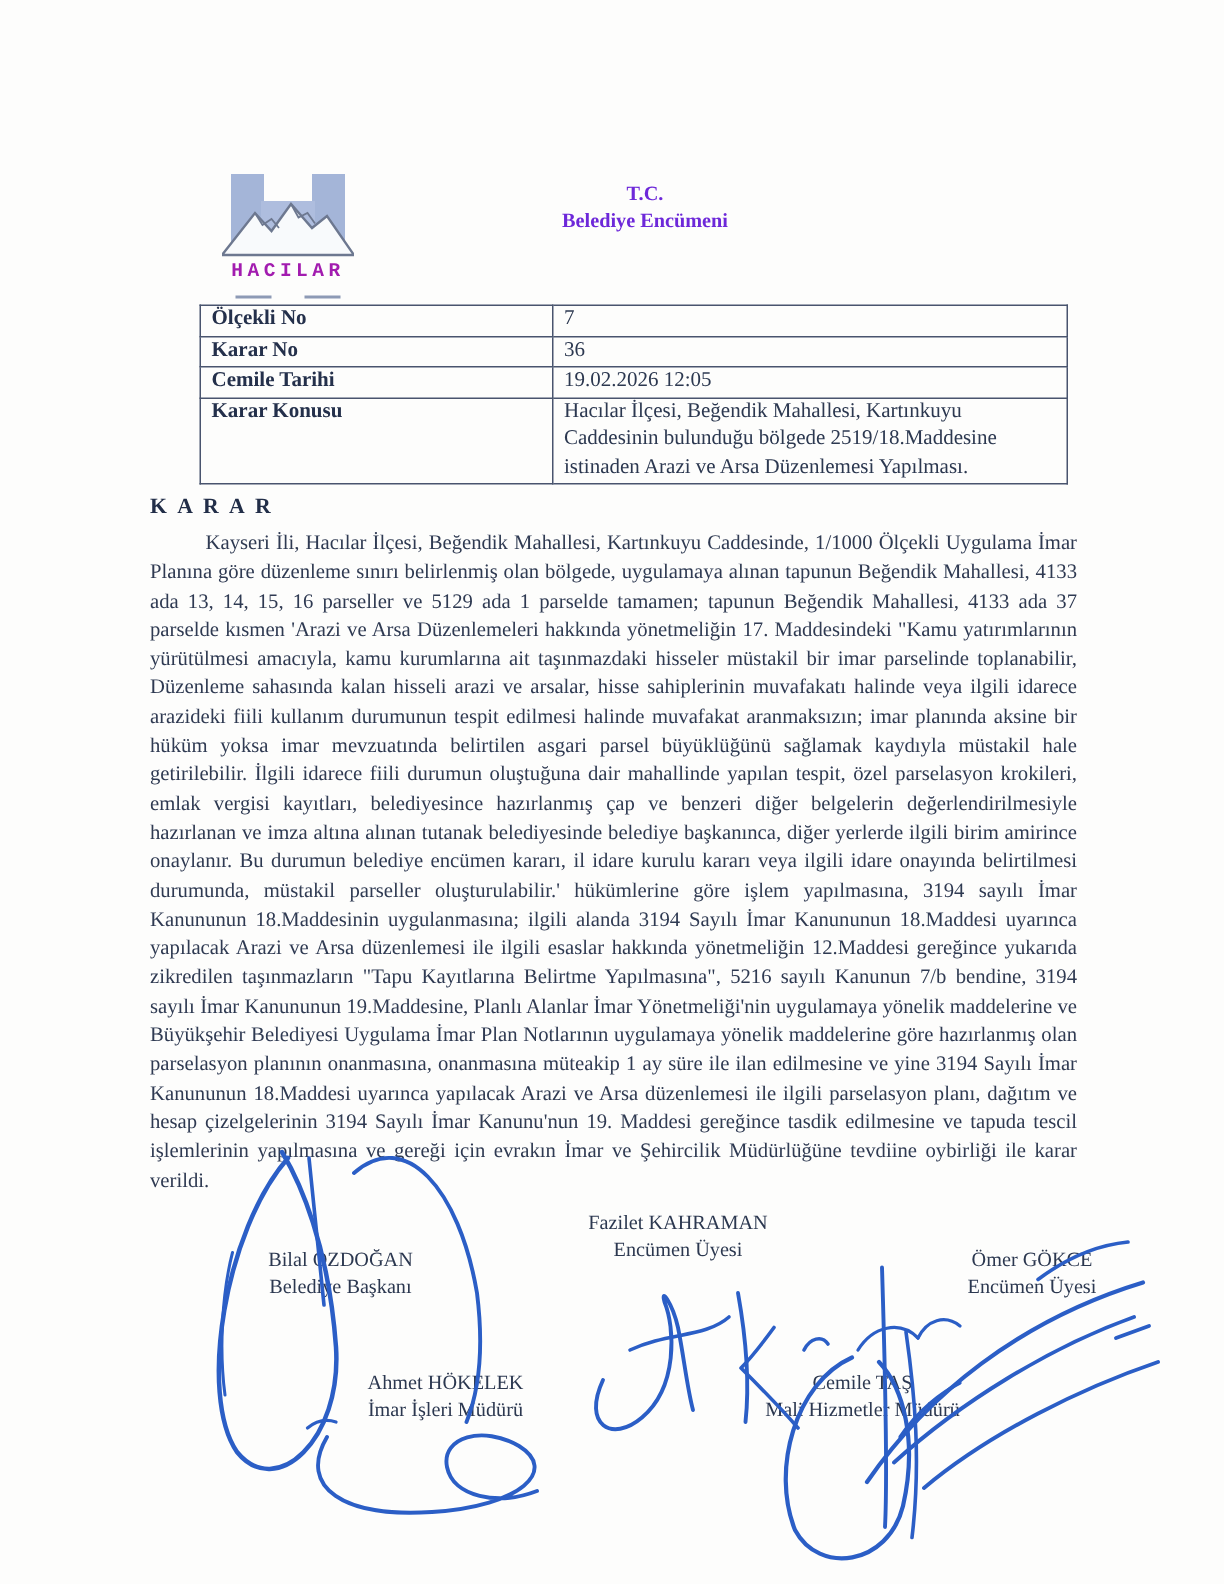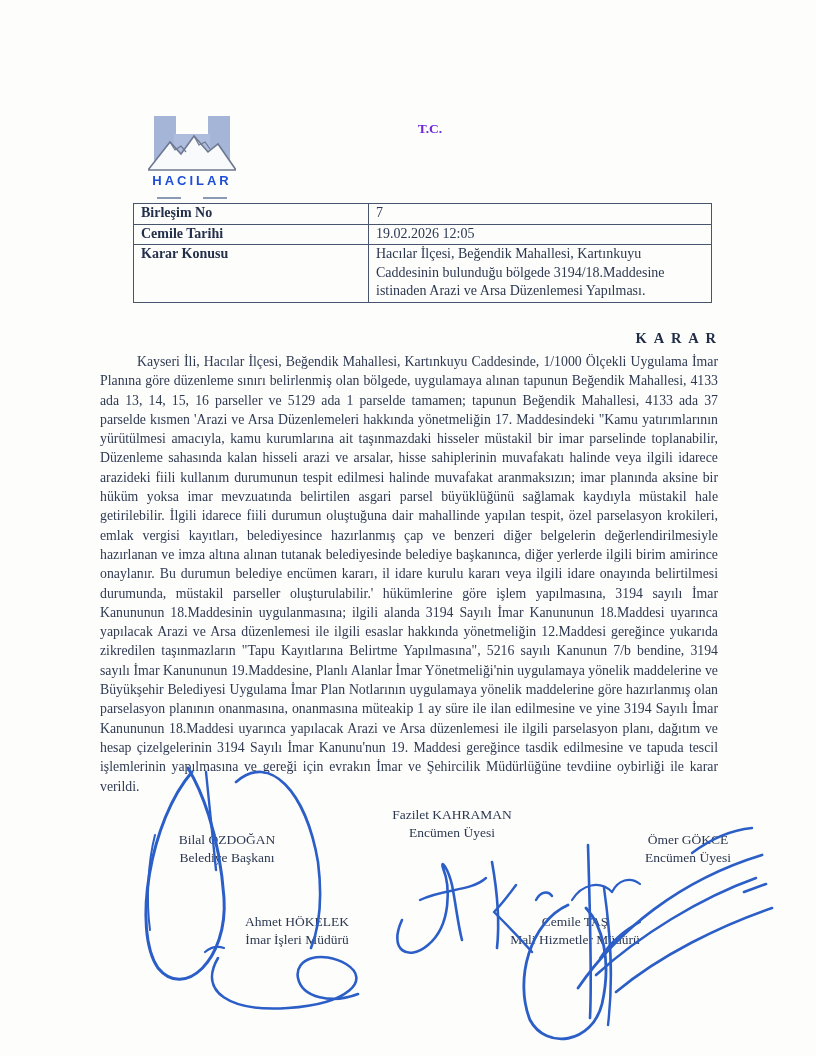--- a/index.html
+++ b/index.html
@@ -9,23 +9,23 @@
     margin:0 auto;
     background:#fdfdfc;
     overflow:hidden;
     font-family:"Liberation Serif","DejaVu Serif",serif;
     color:#2f3a52;
   }
   
   .logo{position:absolute;left:145px;top:116px;width:94px;text-align:center;}
   .logo svg{display:block;margin:0 auto;}
   .logo-text{
-    font-family:Liberation Sans, sans-serif;
+    font-family:Liberation Mono, monospace;
     font-weight:bold;font-size:13px;letter-spacing:3px;
-    color:#1d4ed8;margin-top:1px;
+    color:#a21caf;margin-top:1px;
   }
   .logo-dashes{margin-top:9px;display:flex;justify-content:center;gap:22px;}
   .logo-dashes span{display:block;width:24px;height:2px;background:#8d9ab5;}
   
   .title-block{
     position:absolute;left:150px;top:120px;width:560px;
     text-align:center;font-weight:bold;color:#6d28d9;
     line-height:17.5px;
   }
   .title-line1{font-size:13.5px;}
@@ -40,21 +40,21 @@
   .meta th,.meta td{
     border:1.6px solid #49546e;
     padding:0px 7px 1px 7px;
     vertical-align:top;text-align:left;
     line-height:18.5px;
   }
   .meta th{width:220px;font-weight:bold;color:#24304b;}
   
   .karar-heading{
     position:absolute;left:100px;top:330px;width:618px;
-    text-align:right;font-weight:bold;font-size:14.5px;
+    text-align:left;font-weight:bold;font-size:14.5px;
     letter-spacing:2px;color:#222e48;
   }
   .body-text{
     position:absolute;left:100px;top:352px;width:618px;
     margin:0;text-align:justify;text-indent:37px;
     font-size:13.8px;line-height:19.3px;color:#2f3a52;
   }
   
   .sig-block{
     position:absolute;text-align:center;
@@ -86,35 +86,40 @@
     </svg>
     <div class="logo-text">HACILAR</div>
     <div class="logo-dashes">
         <span></span>
         <span></span>
       </div>
   </div>
 
   <div class="title-block">
     <div class="title-line1">T.C.</div>
+    <div class="title-line3">Belediye Encümeni</div>
   </div>
 
   <table class="meta">
     <tbody>
       <tr>
-        <th>Birleşim No</th>
+        <th>Ölçekli No</th>
         <td>7</td>
+      </tr>
+      <tr>
+        <th>Karar No</th>
+        <td>36</td>
       </tr>
       <tr>
         <th>Cemile Tarihi</th>
         <td>19.02.2026 12:05</td>
       </tr>
       <tr>
         <th>Karar Konusu</th>
-        <td>Hacılar İlçesi, Beğendik Mahallesi, Kartınkuyu Caddesinin bulunduğu bölgede 3194/18.Maddesine istinaden Arazi ve Arsa Düzenlemesi Yapılması.</td>
+        <td>Hacılar İlçesi, Beğendik Mahallesi, Kartınkuyu Caddesinin bulunduğu bölgede 2519/18.Maddesine istinaden Arazi ve Arsa Düzenlemesi Yapılması.</td>
       </tr>
     </tbody>
   </table>
 
   <div class="karar-heading">K A R A R</div>
   <p class="body-text">Kayseri İli, Hacılar İlçesi, Beğendik Mahallesi, Kartınkuyu Caddesinde, 1/1000 Ölçekli Uygulama İmar Planına göre düzenleme sınırı belirlenmiş olan bölgede, uygulamaya alınan tapunun Beğendik Mahallesi, 4133 ada 13, 14, 15, 16 parseller ve 5129 ada 1 parselde tamamen; tapunun Beğendik Mahallesi, 4133 ada 37 parselde kısmen 'Arazi ve Arsa Düzenlemeleri hakkında yönetmeliğin 17. Maddesindeki "Kamu yatırımlarının yürütülmesi amacıyla, kamu kurumlarına ait taşınmazdaki hisseler müstakil bir imar parselinde toplanabilir, Düzenleme sahasında kalan hisseli arazi ve arsalar, hisse sahiplerinin muvafakatı halinde veya ilgili idarece arazideki fiili kullanım durumunun tespit edilmesi halinde muvafakat aranmaksızın; imar planında aksine bir hüküm yoksa imar mevzuatında belirtilen asgari parsel büyüklüğünü sağlamak kaydıyla müstakil hale getirilebilir. İlgili idarece fiili durumun oluştuğuna dair mahallinde yapılan tespit, özel parselasyon krokileri, emlak vergisi kayıtları, belediyesince hazırlanmış çap ve benzeri diğer belgelerin değerlendirilmesiyle hazırlanan ve imza altına alınan tutanak belediyesinde belediye başkanınca, diğer yerlerde ilgili birim amirince onaylanır. Bu durumun belediye encümen kararı, il idare kurulu kararı veya ilgili idare onayında belirtilmesi durumunda, müstakil parseller oluşturulabilir.' hükümlerine göre işlem yapılmasına, 3194 sayılı İmar Kanununun 18.Maddesinin uygulanmasına; ilgili alanda 3194 Sayılı İmar Kanununun 18.Maddesi uyarınca yapılacak Arazi ve Arsa düzenlemesi ile ilgili esaslar hakkında yönetmeliğin 12.Maddesi gereğince yukarıda zikredilen taşınmazların "Tapu Kayıtlarına Belirtme Yapılmasına", 5216 sayılı Kanunun 7/b bendine, 3194 sayılı İmar Kanununun 19.Maddesine, Planlı Alanlar İmar Yönetmeliği'nin uygulamaya yönelik maddelerine ve Büyükşehir Belediyesi Uygulama İmar Plan Notlarının uygulamaya yönelik maddelerine göre hazırlanmış olan parselasyon planının onanmasına, onanmasına müteakip 1 ay süre ile ilan edilmesine ve yine 3194 Sayılı İmar Kanununun 18.Maddesi uyarınca yapılacak Arazi ve Arsa düzenlemesi ile ilgili parselasyon planı, dağıtım ve hesap çizelgelerinin 3194 Sayılı İmar Kanunu'nun 19. Maddesi gereğince tasdik edilmesine ve tapuda tescil işlemlerinin yapılmasına ve gereği için evrakın İmar ve Şehircilik Müdürlüğüne tevdiine oybirliği ile karar verildi.</p>
 
   <div class="sig-block" style="left:137px;top:831px;width:180px;">
     <div class="sig-name">Bilal ÖZDOĞAN</div>
     <div class="sig-title">Belediye Başkanı</div>

